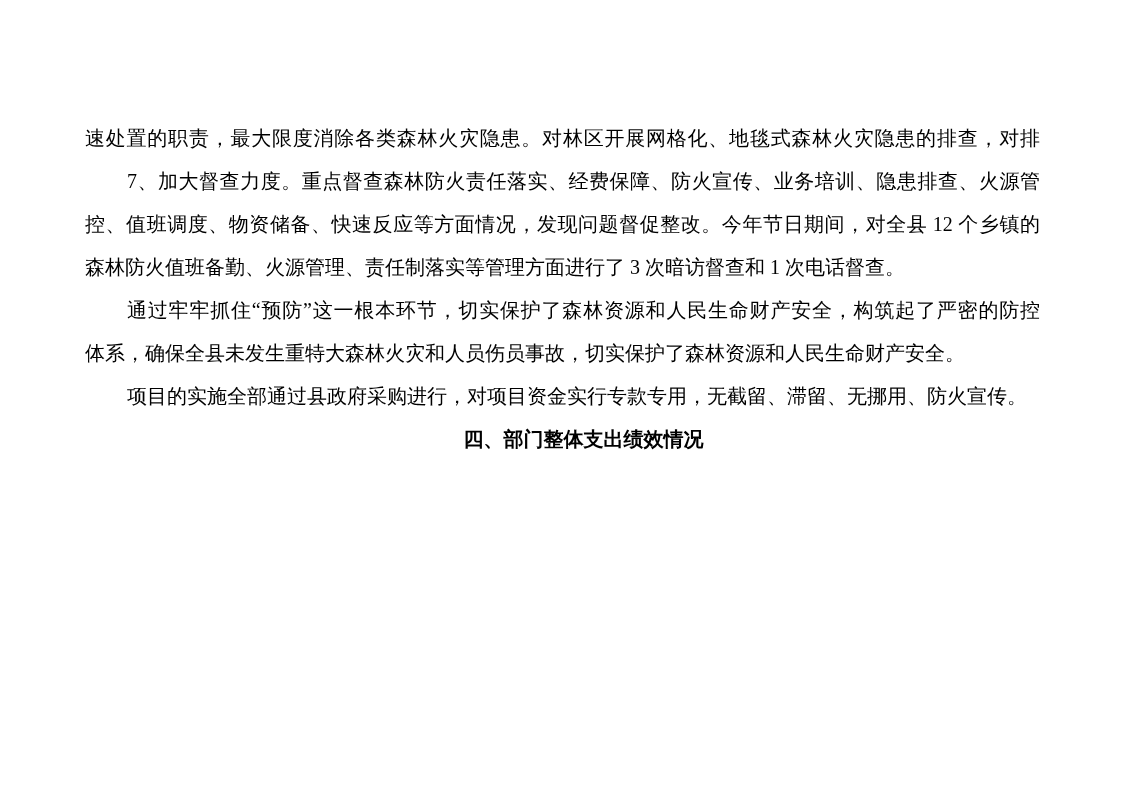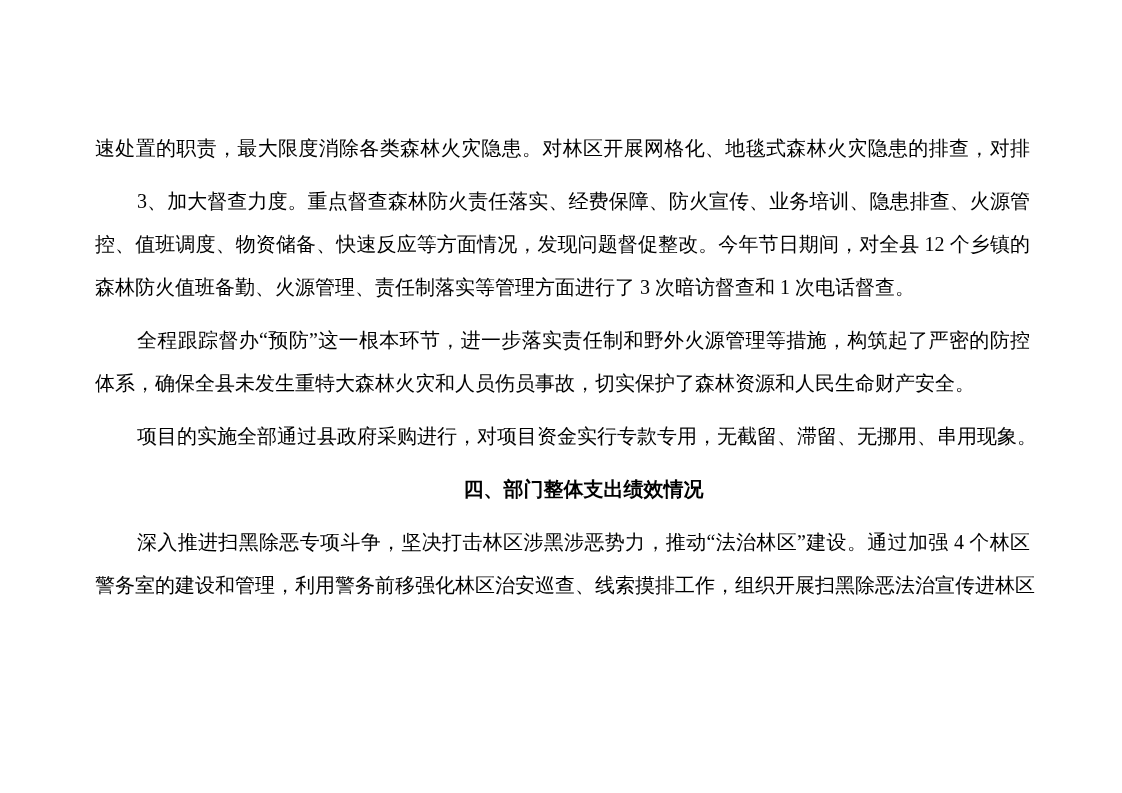--- a/index.html
+++ b/index.html
@@ -17,21 +17,21 @@
   }
   .text-block {
     position: absolute;
     left: 85px;
     top: 117px;
     width: 955px;
     color: #000000;
     font-size: 20px;
     line-height: 43px;
   }
-  .para { margin: 10px; padding: 0; }
+  .para { margin: 0; padding: 0; }
   .line {
     height: 43px;
     white-space: nowrap;
     text-align: left;
   }
   .line.full {
     text-align: justify;
     text-align-last: justify;
   }
   .line.indent {
@@ -47,38 +47,34 @@
 <body>
 
 <div class="sheet">
   <div class="text-block">
 
     <div class="para">
       <div class="line full">速处置的职责，最大限度消除各类森林火灾隐患。对林区开展网格化、地毯式森林火灾隐患的排查，对排</div>
     </div>
 
     <div class="para">
-      <div class="line full indent">3、加大督查力度。重点督查森林防火责任落实、经费保障、防火宣传、业务培训、隐患排查、火源管</div>
+      <div class="line full indent">7、加大督查力度。重点督查森林防火责任落实、经费保障、防火宣传、业务培训、隐患排查、火源管</div>
       <div class="line full">控、值班调度、物资储备、快速反应等方面情况，发现问题督促整改。今年节日期间，对全县 12 个乡镇的</div>
       <div class="line">森林防火值班备勤、火源管理、责任制落实等管理方面进行了 3 次暗访督查和 1 次电话督查。</div>
     </div>
 
     <div class="para">
-      <div class="line full indent">全程跟踪督办“预防”这一根本环节，进一步落实责任制和野外火源管理等措施，构筑起了严密的防控</div>
+      <div class="line full indent">通过牢牢抓住“预防”这一根本环节，切实保护了森林资源和人民生命财产安全，构筑起了严密的防控</div>
       <div class="line">体系，确保全县未发生重特大森林火灾和人员伤员事故，切实保护了森林资源和人民生命财产安全。</div>
     </div>
 
     <div class="para">
-      <div class="line indent">项目的实施全部通过县政府采购进行，对项目资金实行专款专用，无截留、滞留、无挪用、串用现象。</div>
+      <div class="line indent">项目的实施全部通过县政府采购进行，对项目资金实行专款专用，无截留、滞留、无挪用、防火宣传。</div>
     </div>
 
     <div class="para">
       <div class="line indent heading">四、部门整体支出绩效情况</div>
     </div>
 
 
-    <div class="para">
-      <div class="line full indent">深入推进扫黑除恶专项斗争，坚决打击林区涉黑涉恶势力，推动“法治林区”建设。通过加强 4 个林区</div>
-      <div class="line full">警务室的建设和管理，利用警务前移强化林区治安巡查、线索摸排工作，组织开展扫黑除恶法治宣传进林区</div>
-    </div>
 
   </div>
 </div>
 
 </body></html>

